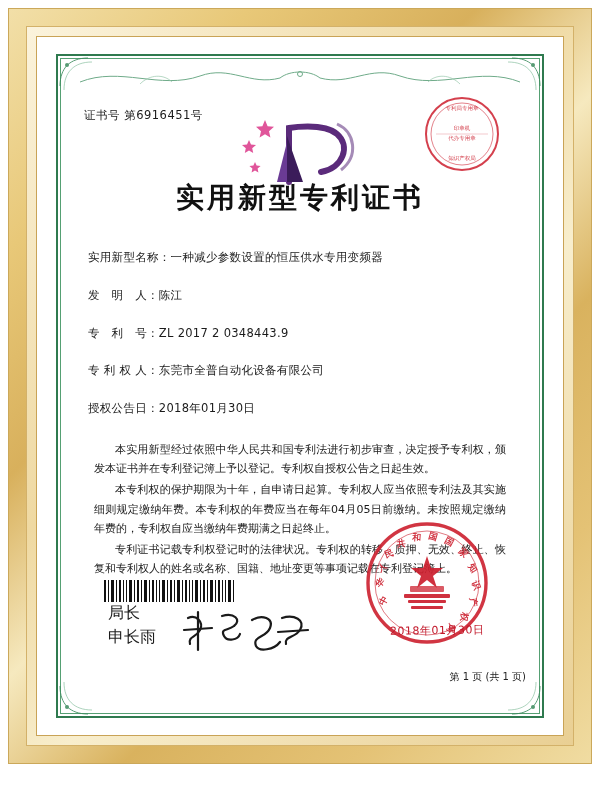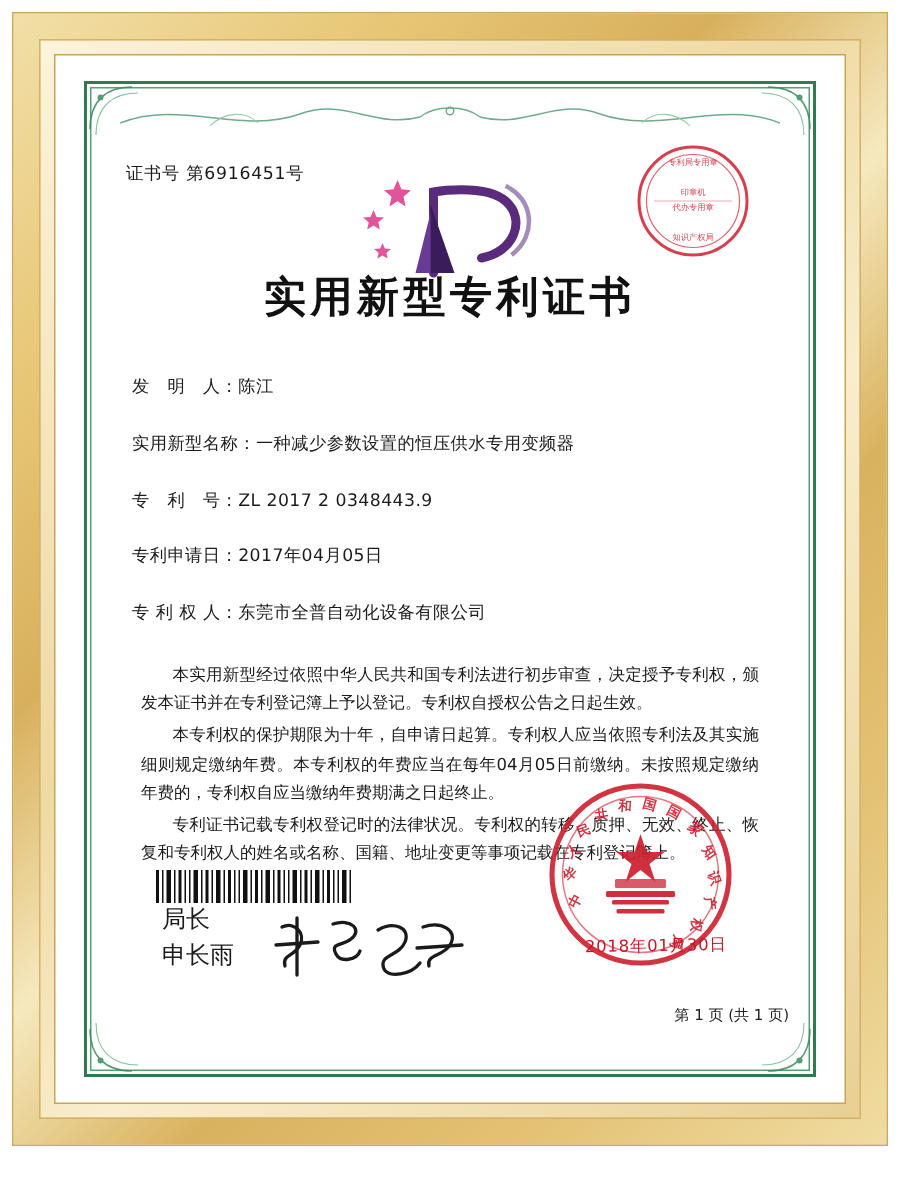--- a/index.html
+++ b/index.html
@@ -258,25 +258,25 @@
           <polygon points="30,64 31.6,67.6 35.6,68 32.6,70.6 33.4,74.4 30,72.4 26.6,74.4 27.4,70.6 24.4,68 28.4,67.6"></polygon>
         </g>
         <path d="M112 26 C130 34 134 58 116 72" fill="none" stroke="#5b2b7b" stroke-width="3" opacity=".55"></path>
       </svg>
 
       <div class="cert-no">证书号 第6916451号</div>
 
       <div class="title">实用新型专利证书</div>
 
       <div class="fields">
+        <div class="field">实用新型名称：一种减少参数设置的恒压供水专用变频器</div>
         <div class="field">发　明　人：陈江</div>
-        <div class="field">实用新型名称：一种减少参数设置的恒压供水专用变频器</div>
         <div class="field">专　利　号：ZL 2017 2 0348443.9</div>
-        <div class="field">专利申请日：2017年04月05日</div>
         <div class="field">专 利 权 人：东莞市全普自动化设备有限公司</div>
+        <div class="field">授权公告日：2018年01月30日</div>
       </div>
 
       <div class="paragraphs">
         <div class="para">本实用新型经过依照中华人民共和国专利法进行初步审查，决定授予专利权，颁发本证书并在专利登记簿上予以登记。专利权自授权公告之日起生效。</div>
         <div class="para">本专利权的保护期限为十年，自申请日起算。专利权人应当依照专利法及其实施细则规定缴纳年费。本专利权的年费应当在每年04月05日前缴纳。未按照规定缴纳年费的，专利权自应当缴纳年费期满之日起终止。</div>
         <div class="para">专利证书记载专利权登记时的法律状况。专利权的转移、质押、无效、终止、恢复和专利权人的姓名或名称、国籍、地址变更等事项记载在专利登记簿上。</div>
       </div>
 
       <svg class="barcode" viewBox="0 0 130 22" preserveAspectRatio="none">
         <g fill="#111">

